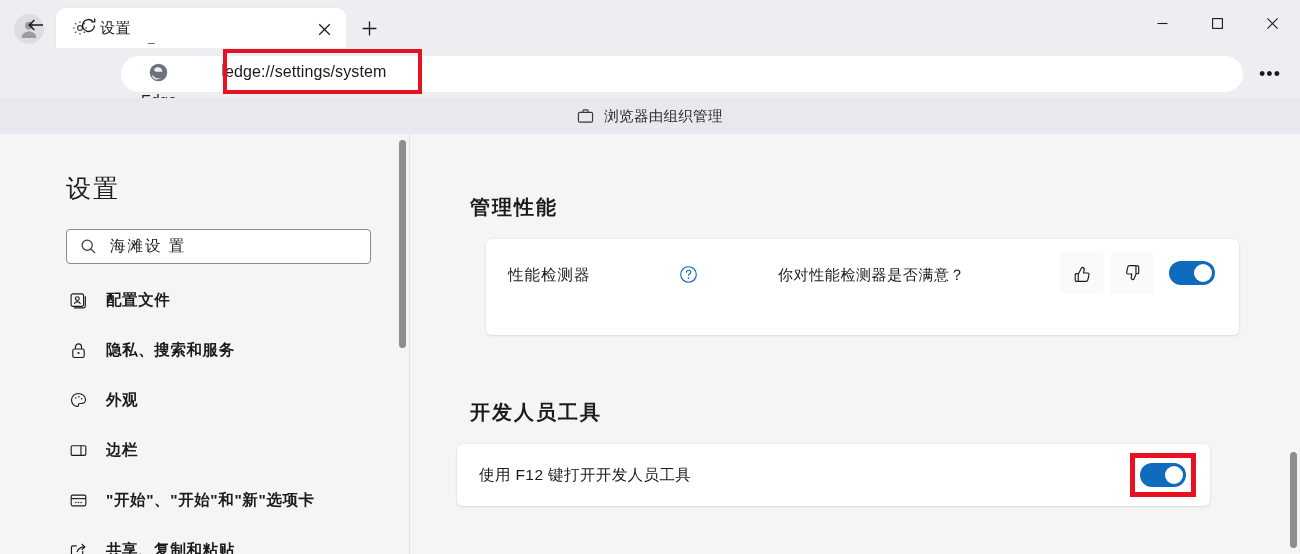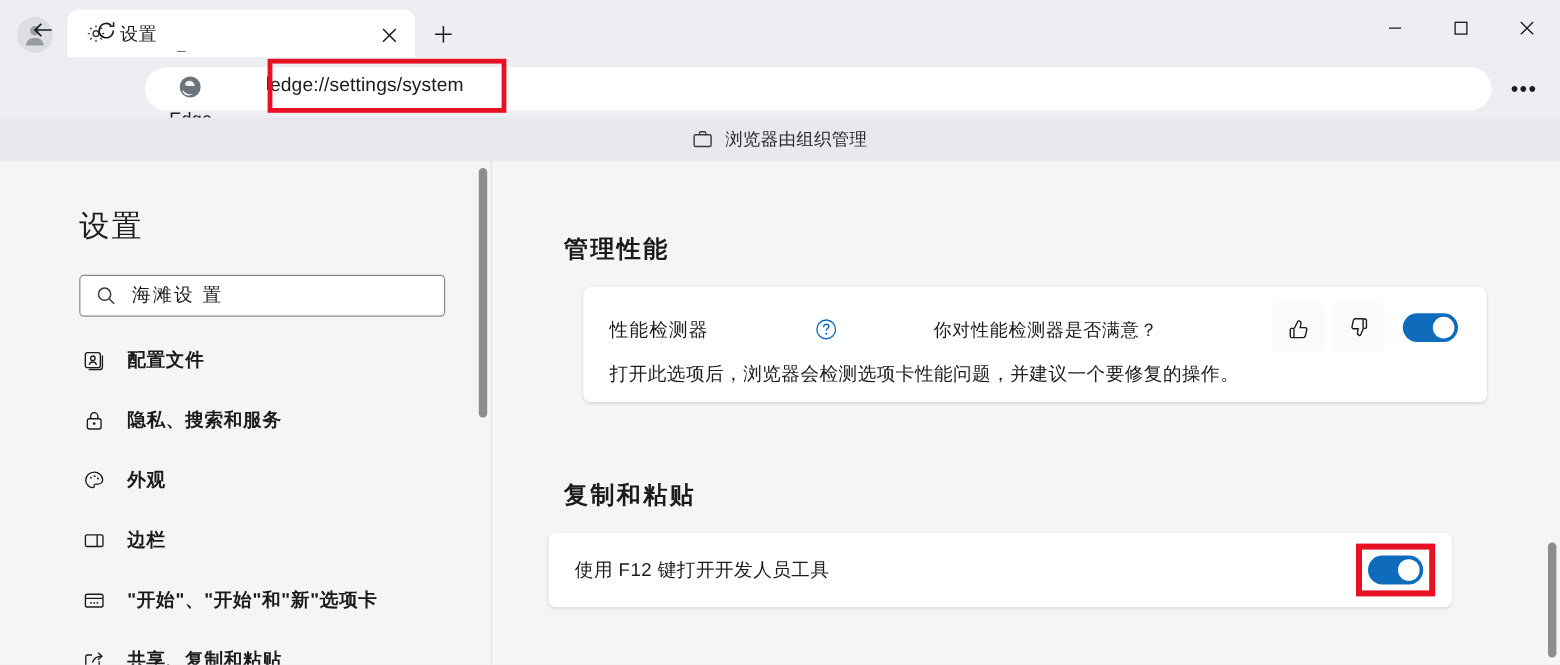--- a/index.html
+++ b/index.html
@@ -403,24 +403,23 @@
           <svg width="21" height="21" viewBox="0 0 22 22" stroke="#1b1b1b" stroke-width="1.2" fill="none">
             <path d="M14.6 2.8H7.9c-.9 0-1.6.6-1.8 1.4L4.9 9.6c-.2 1 .5 1.9 1.5 1.9h3.9l-.6 3.2c-.2 1.2.5 2.4 1.7 2.7.5.1.9-.1 1.1-.6l2.1-5.1"></path>
             <path d="M14.6 11.1h1.9c.6 0 1-.4 1-1V4c0-.6-.4-1-1-1h-1.9z"></path>
           </svg>
         </span>
 
         <span class="toggle" id="perf-toggle">
           <span class="knob"></span>
         </span>
 
-        <span class="perf-desc">打开此选项后，浏览器会检测选项卡性能问题，并建议一个要修复的操作。</span>
-      </div>
-
-      <div class="sec-title" id="dev-title">复制和粘贴</div>
+      </div>
+
+      <div class="sec-title" id="dev-title">开发人员工具</div>
 
       <div class="card" id="dev-card">
         <span class="dev-label">使用 F12 键打开开发人员工具</span>
         <span class="toggle" id="dev-toggle">
           <span class="knob"></span>
         </span>
         <span class="annot-toggle"></span>
       </div>
 
       <div class="main-sb-track">

